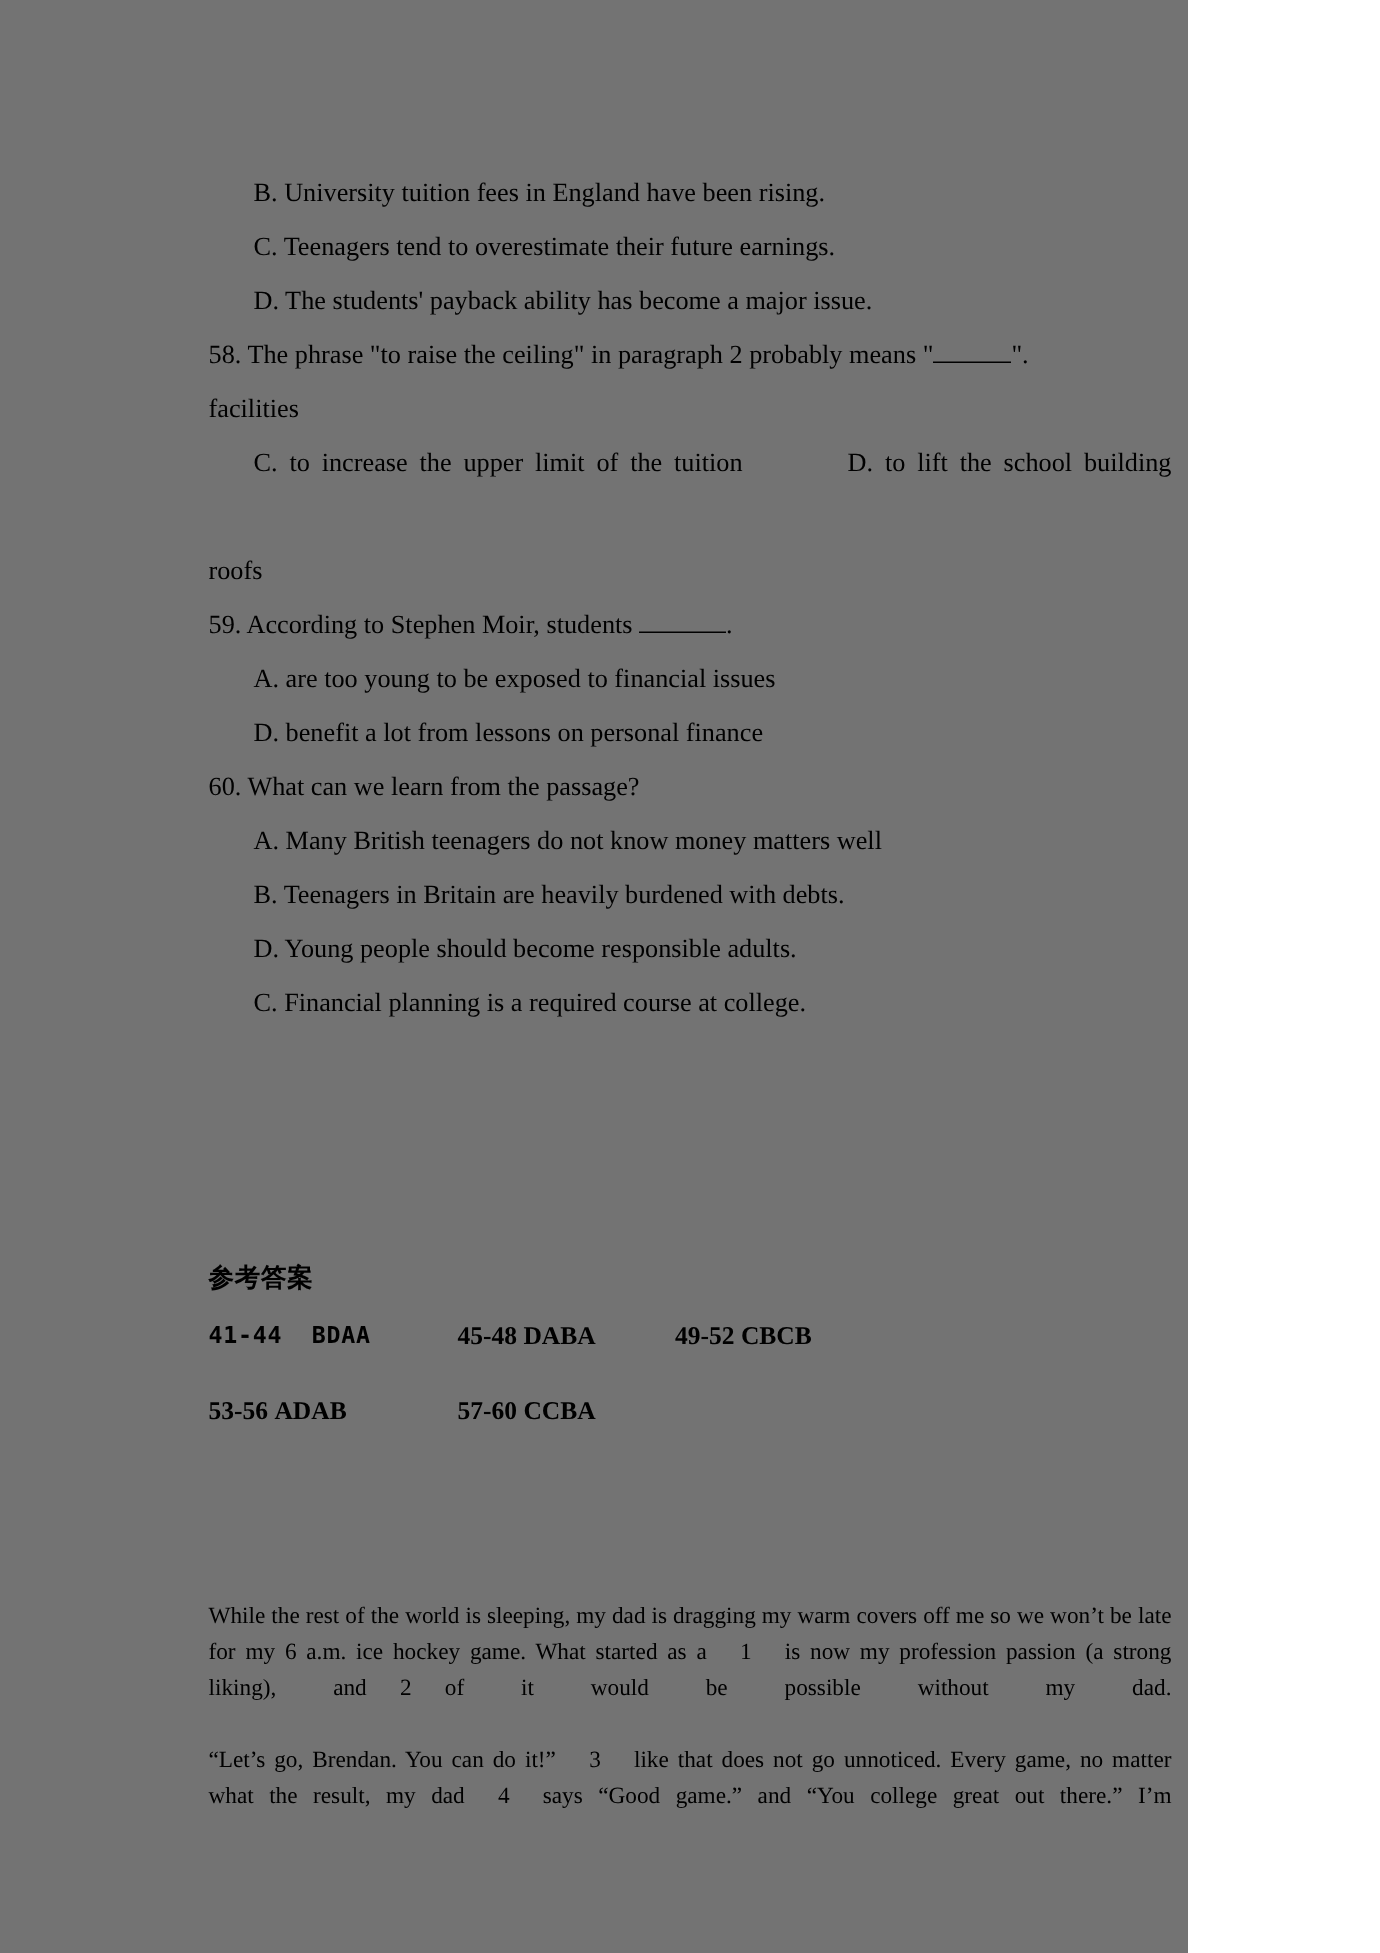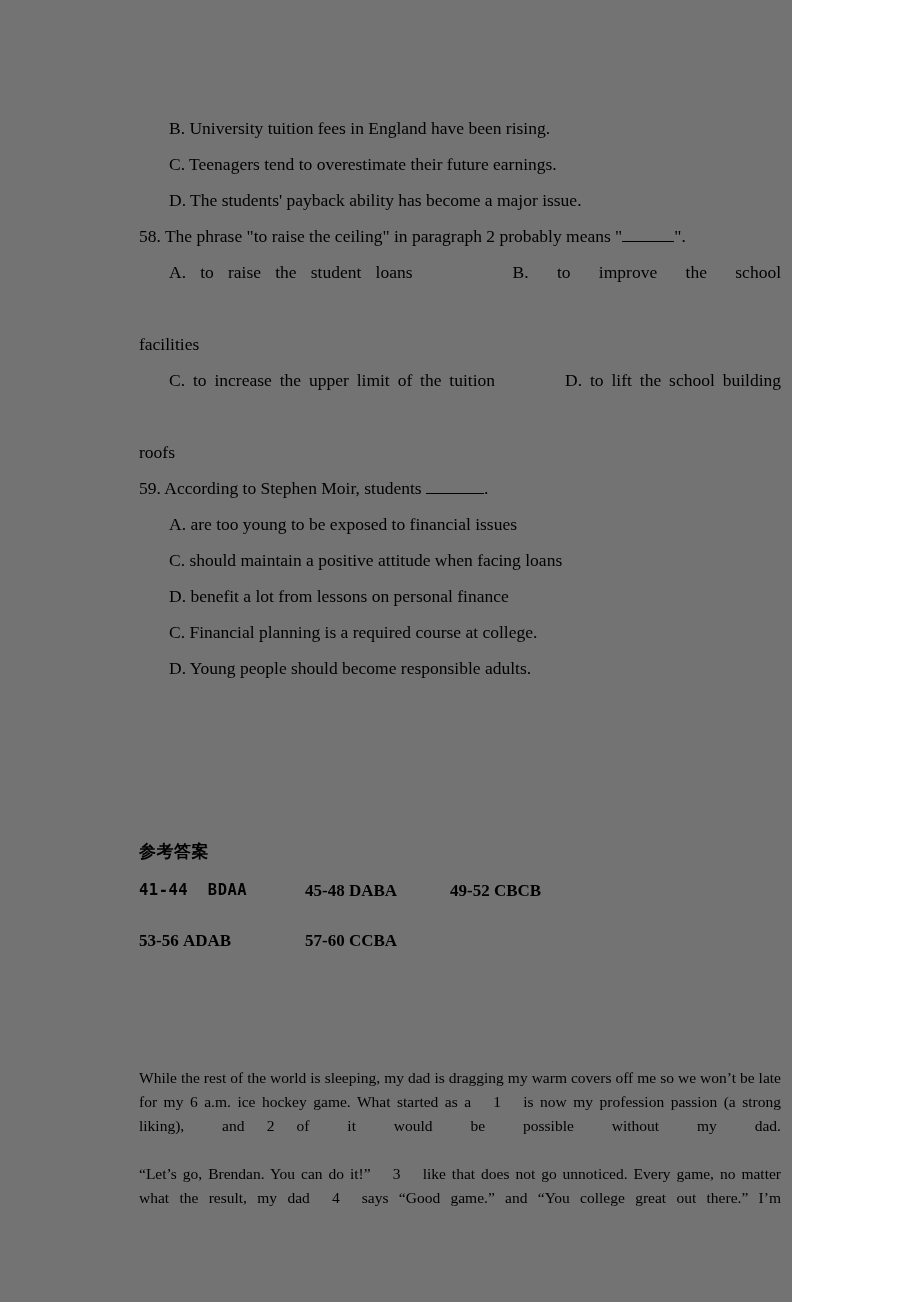--- a/index.html
+++ b/index.html
@@ -131,34 +131,35 @@
 <div class="page">
 
   <div class="qblock">
 
     <p class="qline opt">B. University tuition fees in England have been rising.</p>
     <p class="qline opt">C. Teenagers tend to overestimate their future earnings.</p>
     <p class="qline opt">D. The students' payback ability has become a major issue.</p>
 
     <p class="qline num"><span>58. The phrase "to raise the ceiling" in paragraph 2 probably means "</span><span class="blank-inline blank-w1"></span><span>".</span></p>
 
-    <p class="qline opt spread"><span>A. to raise the student loans</span><span style="display:inline-block;width:100px"></span><span>B.  to  improve  the  school</span></p>
     <p class="qline num">facilities</p>
 
     <p class="qline opt spread"><span>C. to increase the upper limit of the tuition</span><span style="display:inline-block;width:70px"></span><span>D. to lift the school building</span></p>
     <p class="qline num">roofs</p>
 
     <p class="qline num"><span>59. According to Stephen Moir, students </span><span class="blank-inline blank-w2"></span><span>.</span></p>
 
     <p class="qline opt">A. are too young to be exposed to financial issues</p>
-    <p class="qline opt">C. should maintain a positive attitude when facing loans</p>
     <p class="qline opt">D. benefit a lot from lessons on personal finance</p>
 
+    <p class="qline num">60. What can we learn from the passage?</p>
+    <p class="qline opt">A. Many British teenagers do not know money matters well</p>
+    <p class="qline opt">B. Teenagers in Britain are heavily burdened with debts.</p>
+    <p class="qline opt">D. Young people should become responsible adults.</p>
     <p class="qline opt">C. Financial planning is a required course at college.</p>
-    <p class="qline opt">D. Young people should become responsible adults.</p>
   </div>
 
   <div class="answer-title">参考答案</div>
 
   <div class="ans-row ans-row-1">
     <span class="ans-grp mono ans-g1"><span>41-44</span>&nbsp;&nbsp;<span>BDAA</span></span>
     <span class="ans-grp ans-g2"><span>45-48</span>&nbsp;<span>DABA</span></span>
     <span class="ans-grp ans-g3"><span>49-52</span>&nbsp;<span>CBCB</span></span>
   </div>
 

